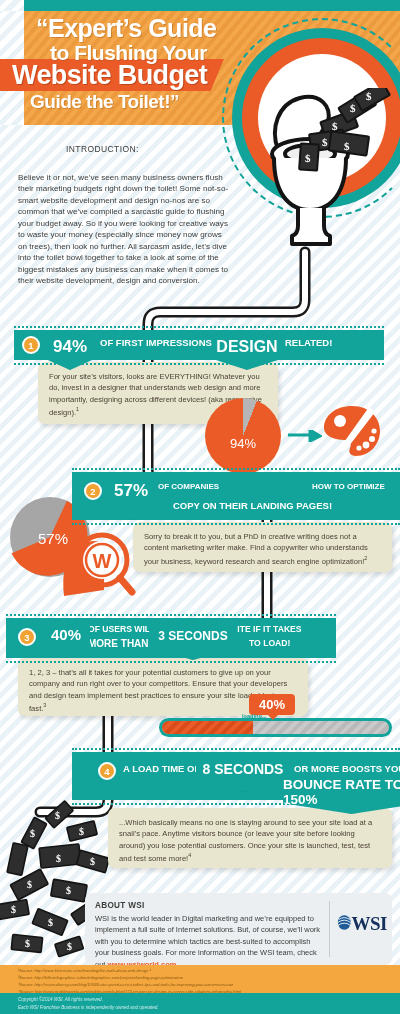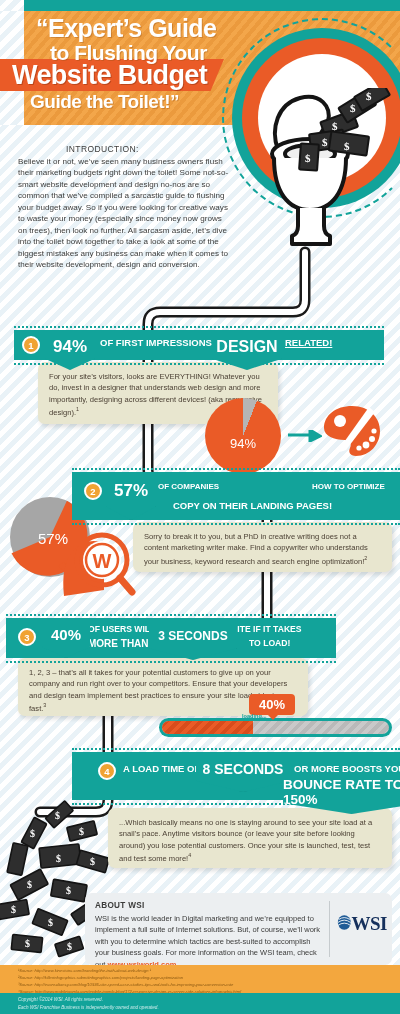--- a/index.html
+++ b/index.html
@@ -54,21 +54,21 @@
   .t-line4 { position:absolute; left:30px; top:92px; z-index:7; font-size:19px; }
 
   
   .toilet { position:absolute; left:248px; top:88px; width:150px; height:170px; z-index:7; }
 
   
   .pipe-a { position:absolute; left:0; top:0; width:400px; height:900px; z-index:3; pointer-events:none; }
 
   
   .intro { position:absolute; left:18px; top:144px; width:214px; z-index:8; }
-  .intro-label { font-size:8.5px; color:#3c3c3b; letter-spacing:.4px; margin-bottom:2px;padding-left:48px; }
+  .intro-label { font-size:8.5px; color:#3c3c3b; letter-spacing:.4px; margin-bottom:18px;padding-left:48px; }
   .intro-body { font-size:8.1px; color:#3c3c3b; line-height:1.42; }
 
   
   .banner { position:absolute; z-index:12; }
   .banner .bar { position:relative; background:#12a39a; height:30px; }
   .banner .dash-top { position:absolute; left:0; right:0; top:-4px; border-top:2px dotted #12a39a; }
   .banner .dash-bot { position:absolute; left:0; right:0; bottom:-5px; border-top:2px dotted #12a39a; }
 
   .numcirc { position:absolute; width:18px; height:18px; border-radius:50%;
     background:#f0a333; border:2px solid #ffffff; color:#ffffff;
@@ -214,21 +214,21 @@
     <div class="dash-bot"></div>
   </div>
   <div class="numcirc" style="left:22px; top:336px;">1</div>
   <div class="tag" style="left:45px; top:330px; width:50px; height:40px; font-size:17px;">
     <span style="margin-bottom:6px;">94%</span>
   </div>
   <div class="bnr-text" style="left:100px; top:337px; font-size:9.5px;">OF FIRST IMPRESSIONS ARE</div>
   <div class="tag" style="left:212px; top:330px; width:70px; height:40px; font-size:16px;">
     <span style="margin-bottom:6px;">DESIGN</span>
   </div>
-  <div class="bnr-text" style="left:285px; top:337px; font-size:9.5px;text-decoration:underline;">RELATED!</div>
+  <div class="bnr-text" style="left:285px; top:337px; font-size:9.5px;">RELATED!</div>
 
   <div class="card" style="left:38px; top:362px; width:240px; height:62px;">
     <span>For your site’s visitors, looks are EVERYTHING! Whatever you do, invest in a designer that understands web design and more importantly, designing across different devices! (aka responsive design).</span><sup>1</sup>
   </div>
 
   <div class="pie94">
     <span class="lbl">94%</span>
   </div>
   <svg class="arrow94" viewBox="0 0 34 12">
     <path d="M0,5 L24,5 M22,0 L32,6 L22,11 Z" stroke="#12a39a" stroke-width="3" fill="#12a39a"></path>

